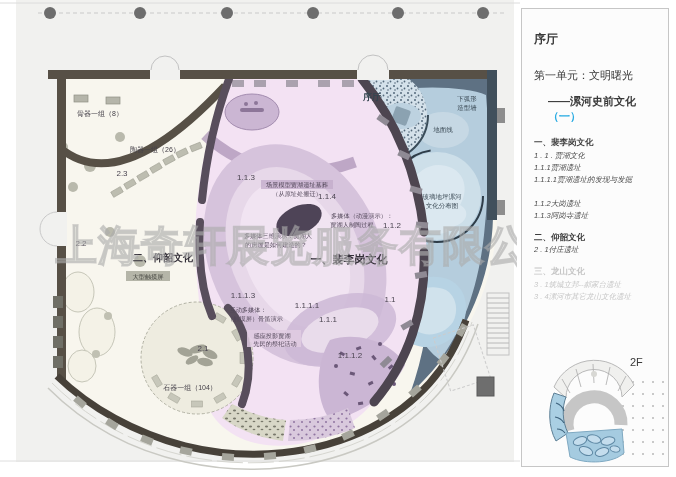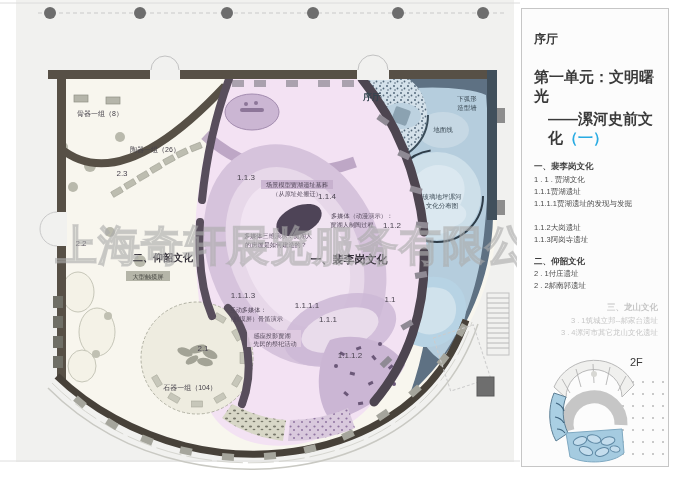--- a/index.html
+++ b/index.html
@@ -8,27 +8,27 @@
   
   #plan-wrap{position:absolute;left:0;top:0;width:520px;height:477px;}
   #watermark{position:absolute;left:55px;top:218px;width:462px;overflow:hidden;
              font-size:42px;font-weight:bold;white-space:nowrap;letter-spacing:1px;
              color:rgba(190,190,190,0.22);-webkit-text-stroke:1.2px rgba(170,170,170,0.55);
              pointer-events:none;}
   
   #panel{position:absolute;left:521px;top:8px;width:148px;height:459px;background:#fcfcfc;
          border:1px solid #c6c6c6;box-sizing:border-box;padding:22px 10px 8px 12px;}
   .p-title{font-size:12px;font-weight:bold;color:#3a3a3a;margin:0 0 20px 0;}
-  .p-unit1{font-size:15px;font-weight:bold;color:#3a3a3a;margin:0 0 2px 0;}
-  .p-unit2{font-size:15px;font-weight:bold;color:#3a3a3a;margin:4px 0 12px 14px;}
+  .p-unit1{font-size:11px;font-weight:normal;color:#3a3a3a;margin:0 0 2px 0;}
+  .p-unit2{font-size:11px;font-weight:bold;color:#3a3a3a;margin:11px 0 12px 14px;}
   .p-accent{font-weight:bold;}
   .toc{font-size:7.5px;color:#4a4a4a;line-height:1.6;}
   .toc-head{font-size:8.5px;color:#3d3d3d;font-weight:bold;margin-top:9px;}
-  .toc-item{white-space:nowrap;overflow:hidden;}
-  .dim{color:#c6c6c6;text-align:right;}
+  .toc-item{white-space:nowrap;overflow:hidden;font-style:italic;}
+  .dim{color:#c6c6c6;}
   .gap{margin-top:12px;}
   #minimap-wrap{position:absolute;left:14px;top:340px;width:132px;height:118px;}
   #floor-label{position:absolute;left:108px;top:347px;font-size:11px;font-weight:normal;color:#3a3a3a;}
   text{font-family:"Liberation Sans","DejaVu Sans",sans-serif;}
   .lbl{fill:#454049;}
   .num{fill:#4a4450;font-size:8px;}
   .note{fill:#514658;font-size:6.2px;}
   .blue-note{fill:#3b4a55;font-size:6.5px;}
 </style>
 </head>
@@ -303,21 +303,20 @@
     <div class="p-unit2"><span>——漯河史前文化</span><span class="p-accent" id="accent" style="color: rgb(41, 171, 226);">（一）</span></div>
     <div class="toc">
       <div class="toc-head">一、裴李岗文化</div>
       <div class="toc-item">1 . 1 . 贾湖文化</div>
       <div class="toc-item">1.1.1贾湖遗址</div>
       <div class="toc-item">1.1.1.1贾湖遗址的发现与发掘</div>
       <div class="toc-item gap">1.1.2大岗遗址</div>
       <div class="toc-item">1.1.3阿岗寺遗址</div>
       <div class="toc-head">二、仰韶文化</div>
       <div class="toc-item">2 . 1付庄遗址</div>
-      <div class="toc-item">2 . 2郝南郭遗址</div>
       <div class="toc-head dim">三、龙山文化</div>
       <div class="toc-item dim">3 . 1筑城立邦--郝家台遗址</div>
       <div class="toc-item dim">3 . 4漯河市其它龙山文化遗址</div>
     </div>
 
     <div id="floor-label">2F</div>
     <div id="minimap-wrap">
       <svg viewBox="0 0 132 118" width="132" height="118">
 
         <g fill="#c9c9c9">

